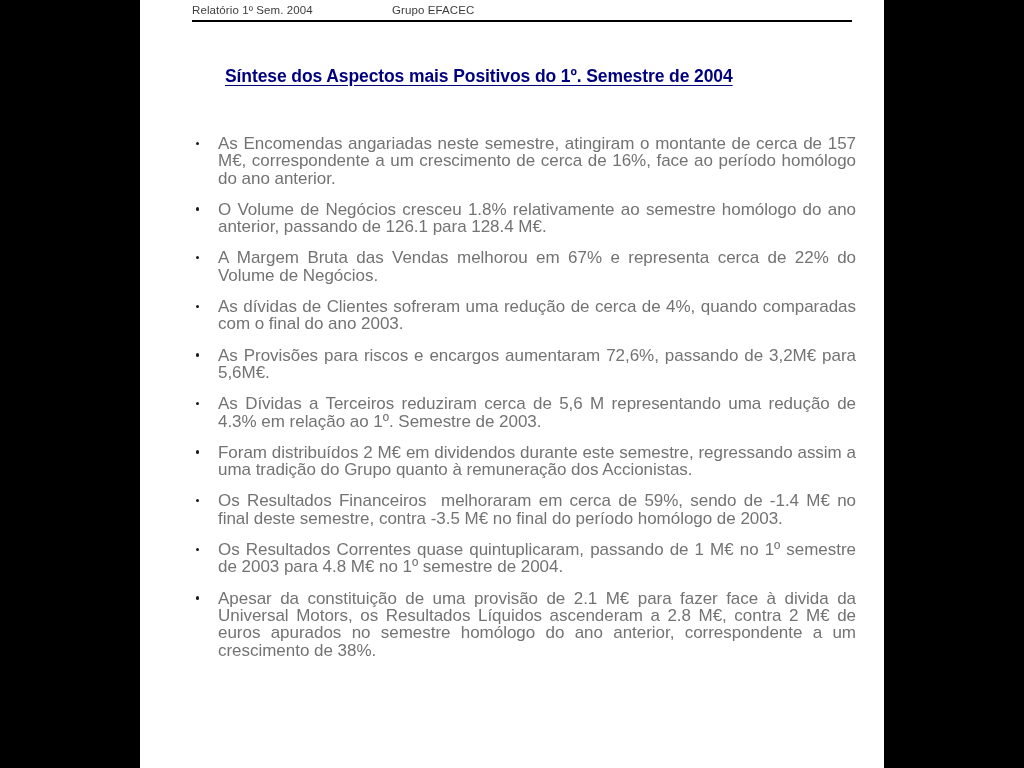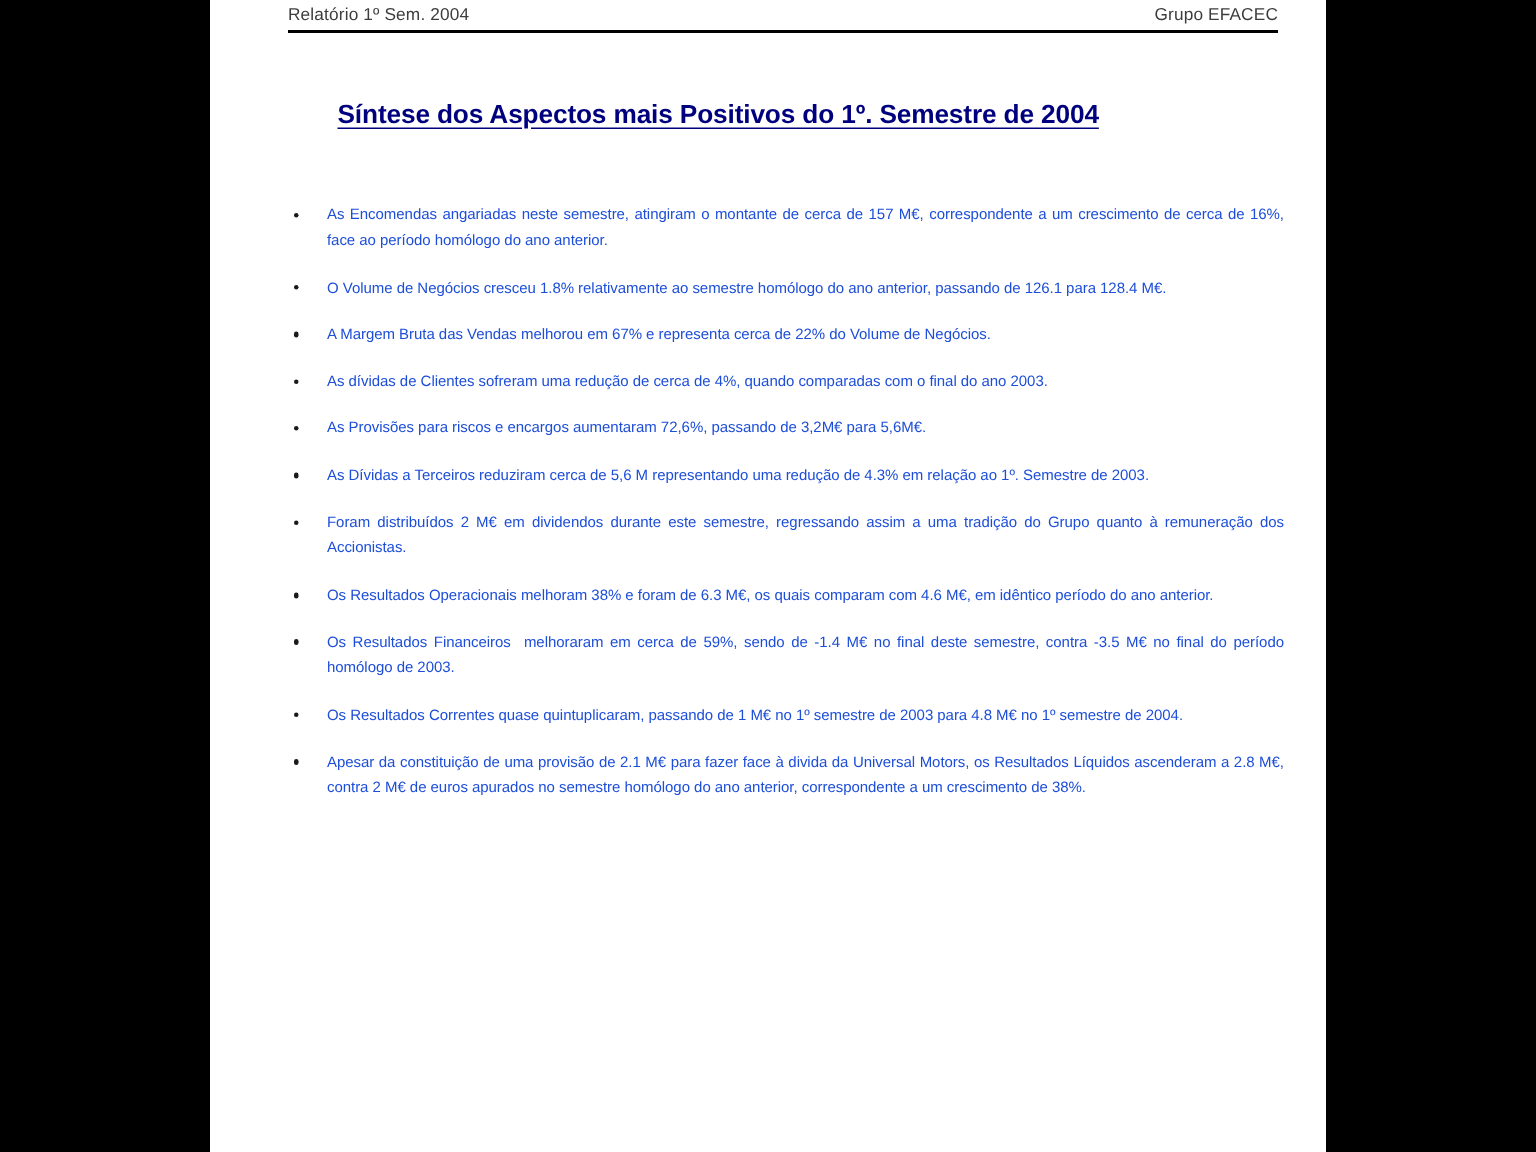--- a/index.html
+++ b/index.html
@@ -52,21 +52,21 @@
     position: absolute;
     left: 0;
     top: 0;
     white-space: nowrap;
   }
   .header-right {
     position: absolute;
     left: 0;
     top: 0;
     width: 660px;
-    text-align: right;
+    text-align: left;
     padding-left: 200px;
     box-sizing: border-box;
     white-space: nowrap;
   }
   .header-rule {
     position: absolute;
     left: 0;
     top: 16px;
     width: 660px;
     height: 2px;
@@ -90,23 +90,23 @@
   .bullet-list {
     position: absolute;
     left: 48px;
     top: 135px;
     width: 668px;
   }
   .bullet-item {
     position: relative;
     padding-left: 30px;
     margin-bottom: 14px;
-    font-size: 10px;
+    font-size: 17px;
     line-height: 17.3px;
-    color: #1d4ed8;
+    color: #737373;
     text-align: justify;
     letter-spacing: -0.03px;
   }
   .bullet-item:last-child {
     margin-bottom: 0;
   }
   .bullet-item .dot {
     position: absolute;
     left: 8px;
     top: 6.5px;
@@ -170,24 +170,20 @@
           <span class="dot"></span>
           <span class="btext">As Dívidas a Terceiros reduziram cerca de 5,6 M representando uma redução de 4.3% em relação ao 1º. Semestre de 2003.</span>
         </div>
 
         <div class="bullet-item">
           <span class="dot"></span>
           <span class="btext">Foram distribuídos 2 M€ em dividendos durante este semestre, regressando assim a uma tradição do Grupo quanto à remuneração dos Accionistas.</span>
         </div>
 
 
-        <div class="bullet-item">
-          <span class="dot"></span>
-          <span class="btext">Os Resultados Operacionais melhoram 38% e foram de 6.3 M€, os quais comparam com 4.6 M€, em idêntico período do ano anterior.</span>
-        </div>
 
         <div class="bullet-item">
           <span class="dot"></span>
           <span class="btext">Os Resultados Financeiros  melhoraram em cerca de 59%, sendo de -1.4 M€ no final deste semestre, contra -3.5 M€ no final do período homólogo de 2003.</span>
         </div>
 
         <div class="bullet-item">
           <span class="dot"></span>
           <span class="btext">Os Resultados Correntes quase quintuplicaram, passando de 1 M€ no 1º semestre de 2003 para 4.8 M€ no 1º semestre de 2004.</span>
         </div>

